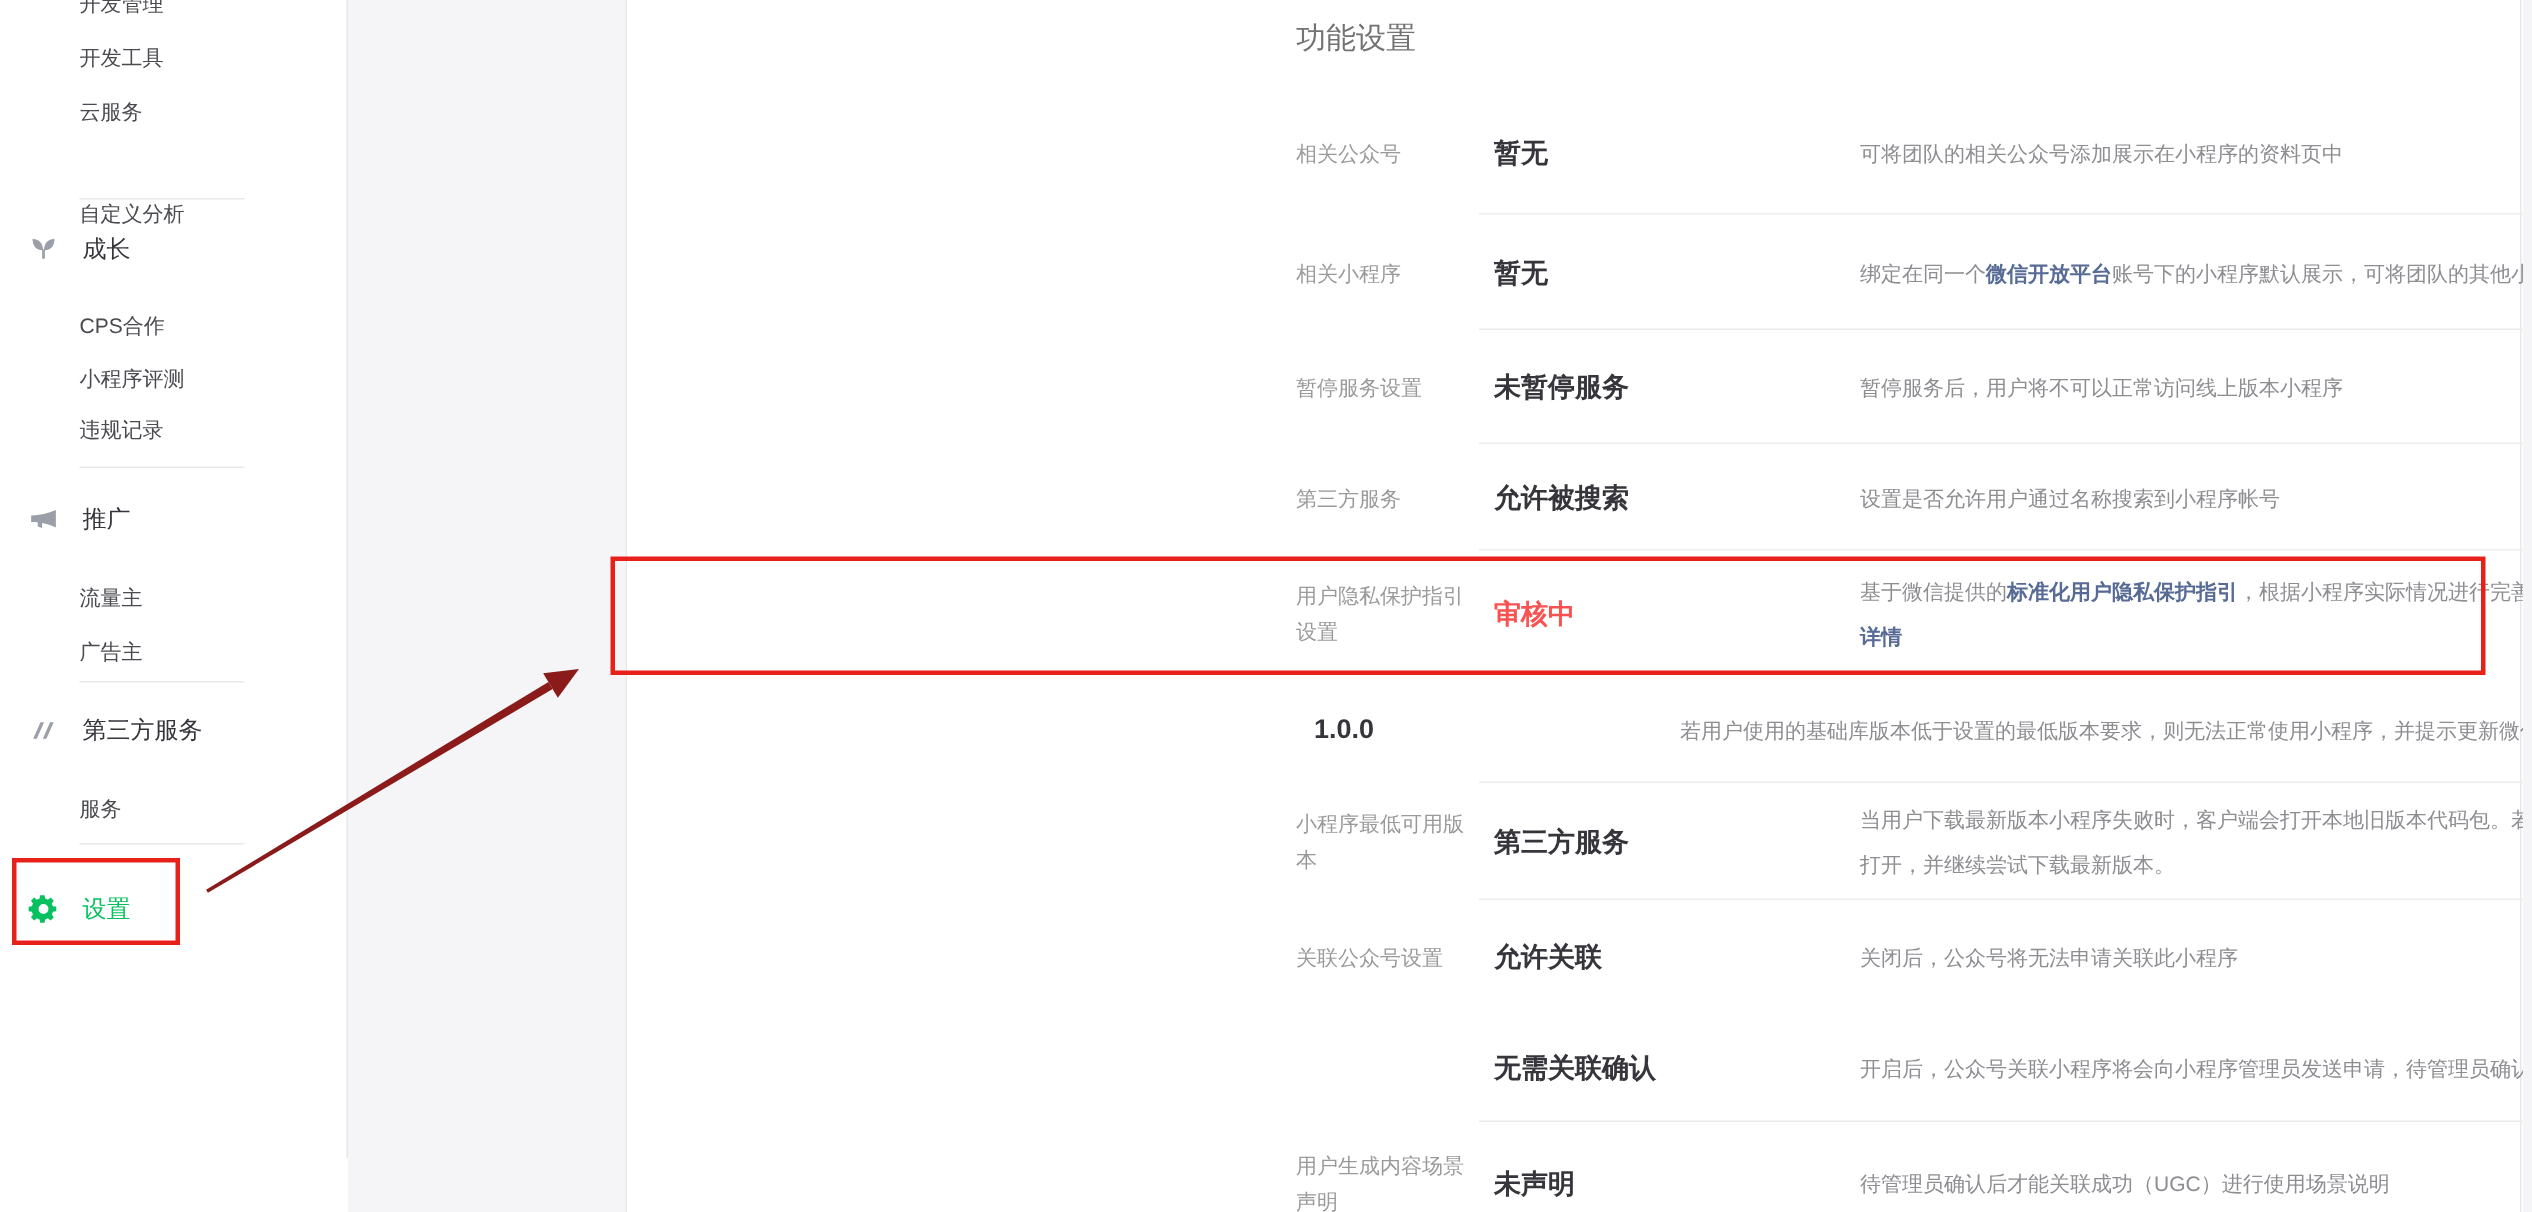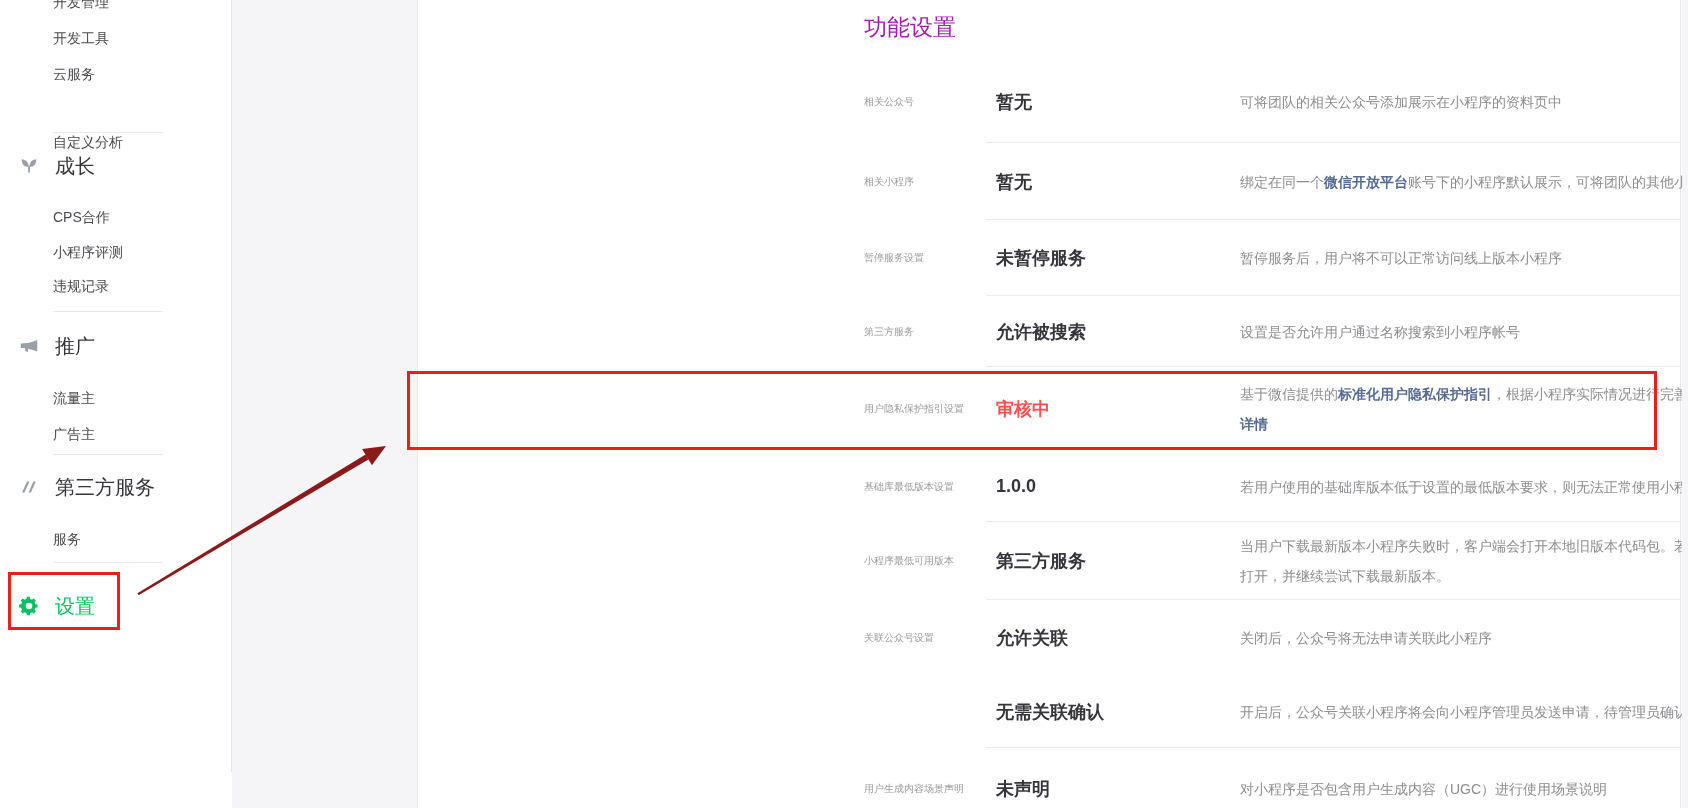--- a/index.html
+++ b/index.html
@@ -4,36 +4,36 @@
 <style>
   html,body{margin:0;padding:0;background:#fff;}
   .page{position:relative;width:1688px;height:808px;background:#fff;overflow:hidden;
         font-family:"Liberation Sans",sans-serif;}
   
   .sidebar{position:absolute;left:0;top:0;width:231px;height:772px;background:#fff;
            border-right:1px solid #e7e7eb;}
   .sb-sub{position:absolute;left:53px;height:20px;line-height:20px;font-size:14px;
           color:#4a4a50;cursor:pointer;white-space:nowrap;}
   .sb-sec{position:absolute;left:0;padding-left:18px;height:24px;display:flex;
-          align-items:center;gap:15px;font-size:20px;color:#35353b;cursor:pointer;white-space:nowrap;}
+          align-items:center;gap:15px;font-size:16px;color:#35353b;cursor:pointer;white-space:nowrap;}
   .sb-sec.active{color:#07c160;}
   .sb-icon{width:22px;height:22px;display:flex;align-items:center;justify-content:center;}
   .sb-div{position:absolute;left:53px;width:110px;border-top:1px solid #e8e8e8;}
   
   .gutter{position:absolute;left:232px;top:0;width:185px;height:808px;background:#f5f5f7;}
   .right-gutter{position:absolute;left:1682px;top:0;width:6px;height:808px;background:#f5f5f7;}
   .card{position:absolute;left:417px;top:0;width:1264px;height:808px;background:#fff;
         border-left:1px solid #e7e7eb;border-right:1px solid #e7e7eb;box-sizing:border-box;}
-  .page-title{position:absolute;left:446px;top:12px;font-size:23px;color:#a21caf;}
+  .page-title{position:absolute;left:446px;top:12px;font-size:20px;color:#737373;}
   
   .row{position:absolute;left:418px;width:1263px;display:flex;align-items:center;
        padding:0 47px 0 28px;box-sizing:border-box;}
   .row.divided::after{content:"";position:absolute;left:150px;right:31px;bottom:0;
        border-bottom:1px solid #ececec;}
-  .cell-label{width:120px;flex:none;font-size:10px;line-height:24px;color:#9a9a9a;}
+  .cell-label{width:120px;flex:none;font-size:14px;line-height:24px;color:#9a9a9a;}
   .cell-value{width:200px;flex:none;margin-left:12px;font-size:18px;color:#35353b;font-weight:700;}
   .cell-value.value-red{color:#fa5151;font-weight:700;}
   .cell-desc{width:705px;flex:none;margin-left:44px;font-size:14px;line-height:30px;color:#8d8d92;}
   .desc-link{color:#576b95;font-weight:700;cursor:pointer;}
   
   .hl-settings{position:absolute;left:8px;top:572px;width:112px;height:58px;
        border:3px solid #e8201a;box-sizing:border-box;pointer-events:none;}
   .hl-row{position:absolute;left:407px;top:371px;width:1250px;height:79px;
        border:3px solid #e8201a;box-sizing:border-box;pointer-events:none;}
   .arrow-svg{position:absolute;left:0;top:0;width:1688px;height:808px;pointer-events:none;}
@@ -116,21 +116,20 @@
           <div class="cell-label">第三方服务</div>
           <div class="cell-value">允许被搜索</div>
           <div class="cell-desc"><span>设置是否允许用户通过名称搜索到小程序帐号</span></div>
         </div>
         <div class="row" style="top: 367px; height: 84px;">
           <div class="cell-label">用户隐私保护指引设置</div>
           <div class="cell-value value-red">审核中</div>
           <div class="cell-desc"><span>基于微信提供的</span><span class="desc-link">标准化用户隐私保护指引</span><span>，根据小程序实际情况进行完善。小程序发布后即向c端用户展示。</span><span class="desc-link">了解详情</span></div>
         </div>
         <div class="row divided" style="top: 451px; height: 71px;">
-          <div class="cell-label">基础库最低版本设置</div>
           <div class="cell-value">1.0.0</div>
           <div class="cell-desc"><span>若用户使用的基础库版本低于设置的最低版本要求，则无法正常使用小程序，并提示更新微信版本</span></div>
         </div>
         <div class="row divided" style="top: 522px; height: 78px;">
           <div class="cell-label">小程序最低可用版本</div>
           <div class="cell-value">第三方服务</div>
           <div class="cell-desc"><span>当用户下载最新版本小程序失败时，客户端会打开本地旧版本代码包。若该版本低于设置的最低版本要求，则无法打开，并继续尝试下载最新版本。</span></div>
         </div>
         <div class="row" style="top: 600px; height: 75px;">
           <div class="cell-label">关联公众号设置</div>
@@ -138,21 +137,21 @@
           <div class="cell-desc"><span>关闭后，公众号将无法申请关联此小程序</span></div>
         </div>
         <div class="row divided" style="top: 675px; height: 73px;">
           <div class="cell-label"></div>
           <div class="cell-value">无需关联确认</div>
           <div class="cell-desc"><span>开启后，公众号关联小程序将会向小程序管理员发送申请，待管理员确认后才能关联成功</span></div>
         </div>
         <div class="row" style="top: 748px; height: 82px;">
           <div class="cell-label">用户生成内容场景声明</div>
           <div class="cell-value">未声明</div>
-          <div class="cell-desc"><span>对小程序是否包含用户生成内容（UGC）进行使用场景说明</span></div>
+          <div class="cell-desc"><span>待管理员确认后才能关联成功（UGC）进行使用场景说明</span></div>
         </div>
       </div>
   </main>
 
   <div class="right-gutter"></div>
 
   <div class="hl-settings"></div>
   <div class="hl-row"></div>
   <svg class="arrow-svg" viewBox="0 0 1688 808">
     <polygon points="137.4,593.2 365.6,454.6 368.4,459.4 138.6,595.2" fill="#8b1a1a"></polygon>

